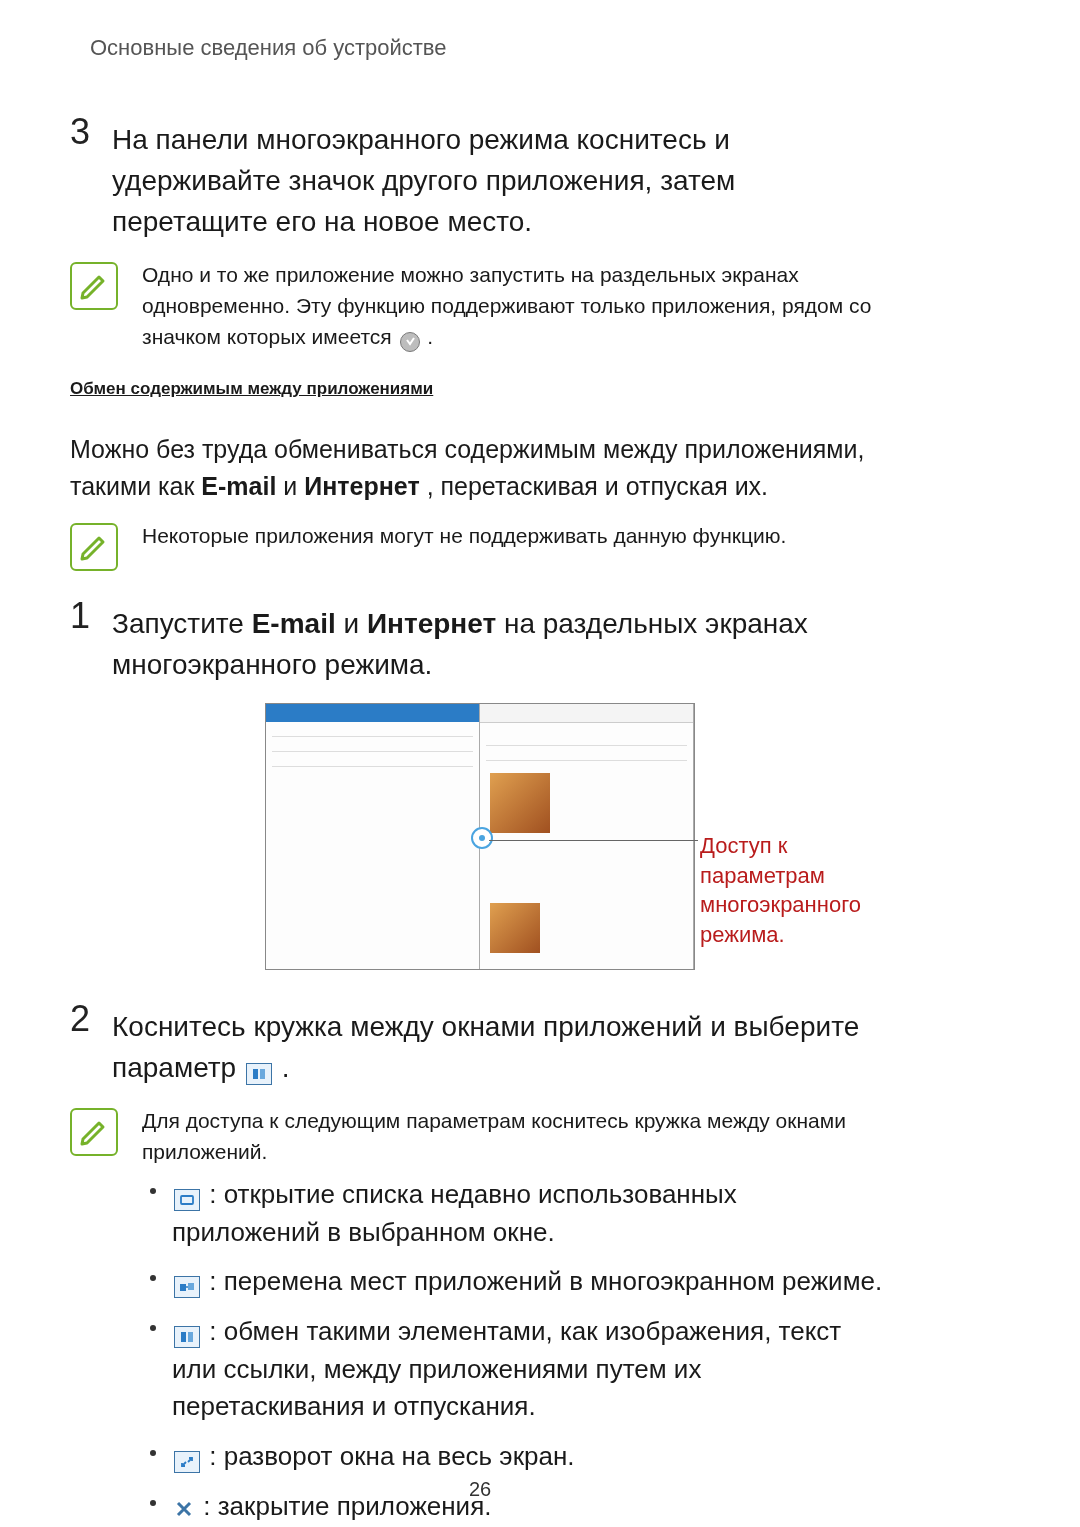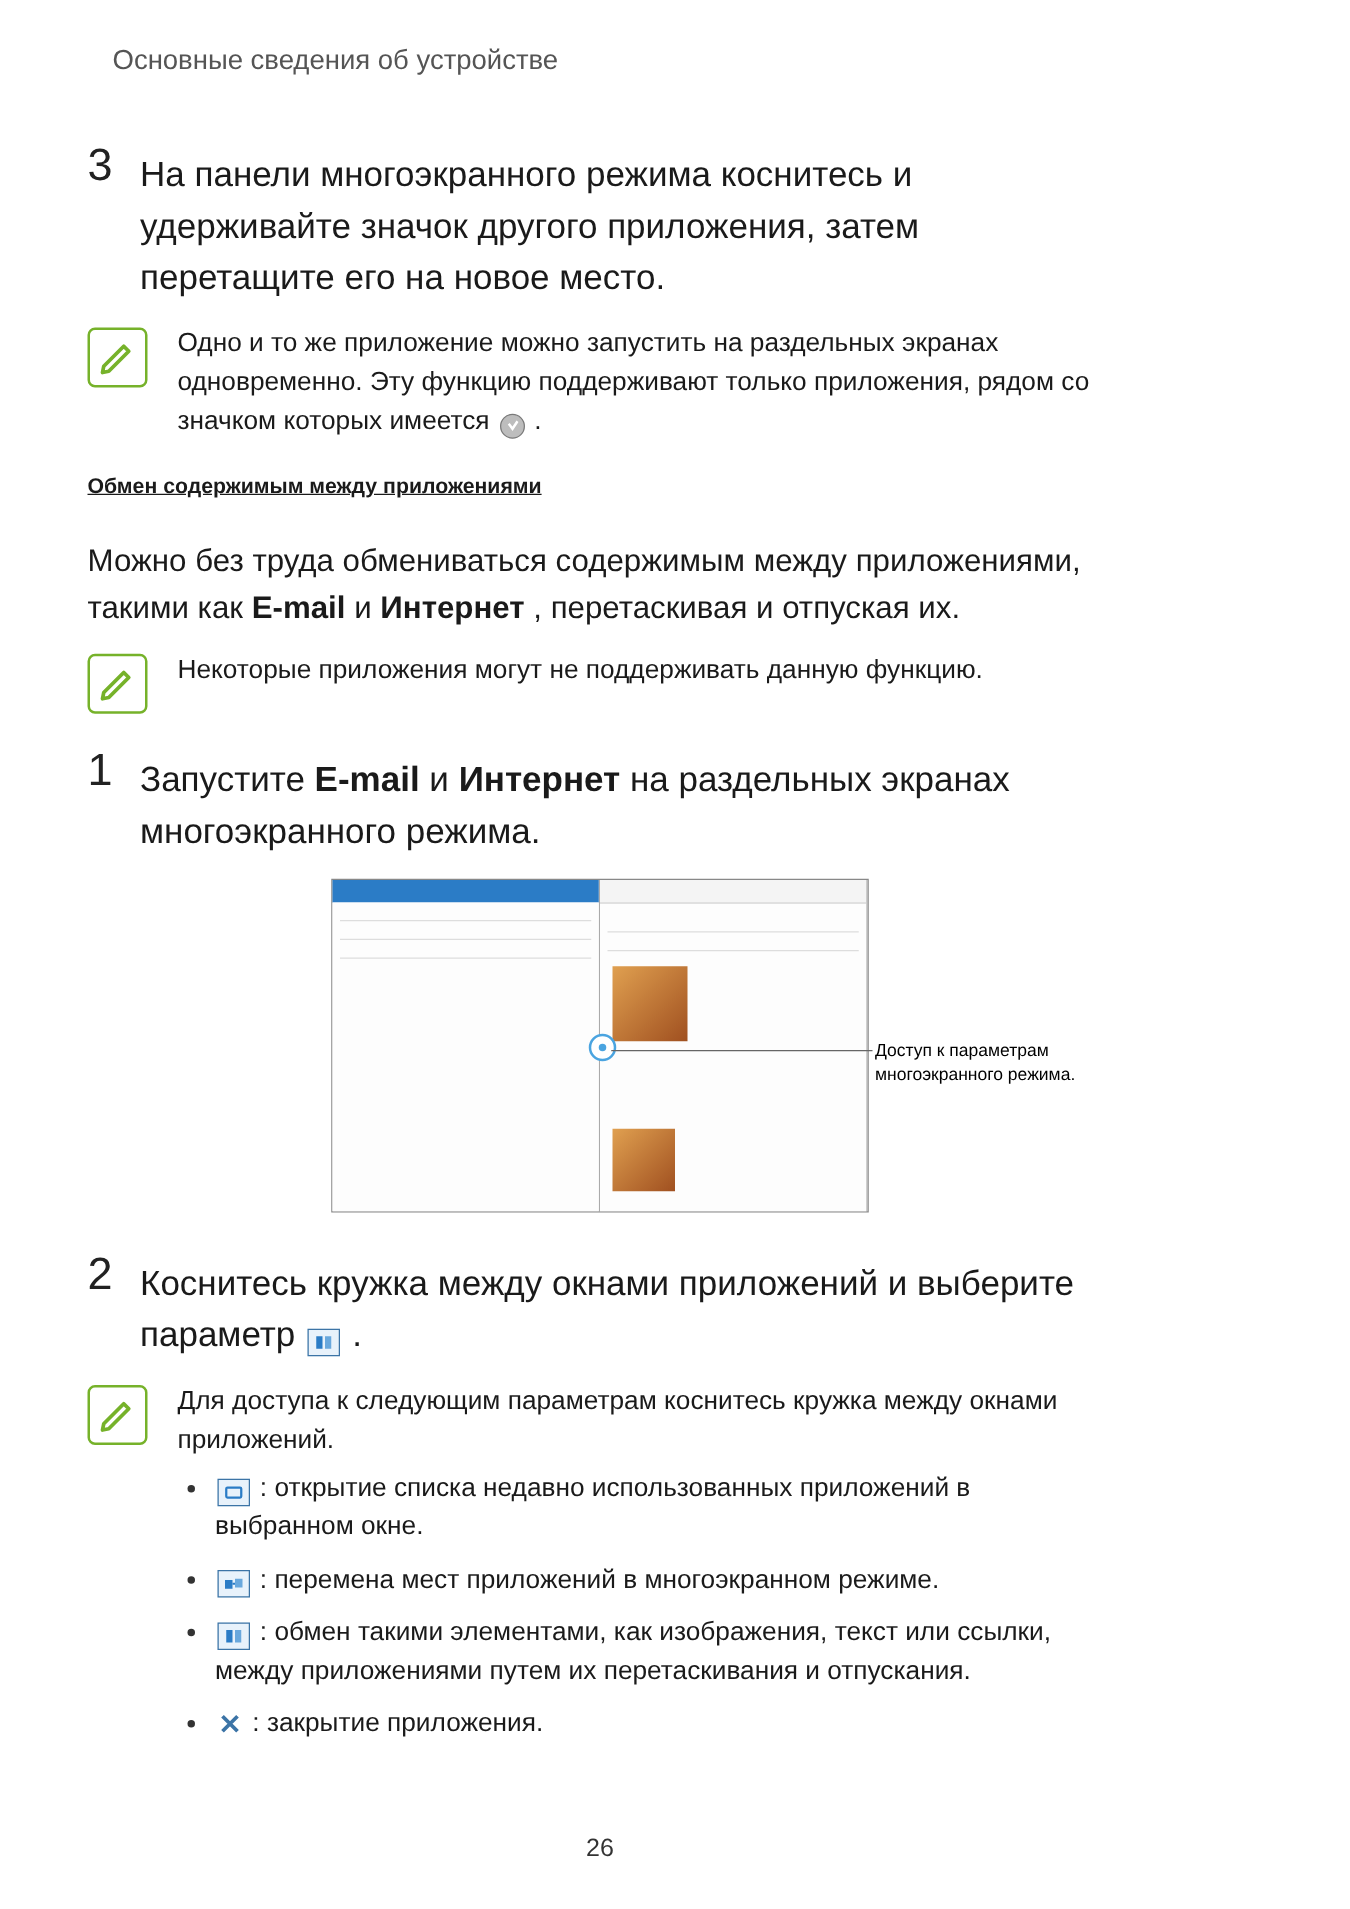--- a/index.html
+++ b/index.html
@@ -133,42 +133,42 @@
     display:flex; align-items:center; justify-content:center;
   }
   .fig-handle::after{
     content:"";
     width:6px;height:6px;border-radius:50%;background:#4aa4e0;
   }
   .fig-callout {
     position: absolute;
     left: calc(50% + 220px);
     top: 128px;
-    font-size: 14px;
+    font-size: 22px;
     line-height: 1.35;
-    color: #000000;
+    color: #b91c1c;
     max-width: 210px;
   }
   .fig-callout-line {
     position: absolute;
     left: calc(50% + 9px);
     top: 137px;
     width: 209px;
     height: 1px;
     background: #666;
   }
   .icon-list {
     margin: 8px 0 0 0;
     padding: 0;
   }
   .icon-list .row {
     display: flex;
     align-items: flex-start;
     margin: 4px 0 12px 0;
-    font-size: 21px;
+    font-size: 26px;
     line-height: 1.45;
   }
   .row .dot {
     width: 6px;
     height: 6px;
     border-radius: 50%;
     background: #333;
     margin: 12px 16px 0 8px;
     flex: 0 0 6px;
   }
@@ -355,20 +355,32 @@
             <span class="sm-icon">
               <svg width="14" height="12" viewBox="0 0 14 12">
                   <rect x="1" y="1" width="5" height="10" fill="#2b7cc6"></rect>
                   <rect x="8" y="1" width="5" height="10" fill="#69a8dd"></rect>
                 </svg>
             </span>
             <span>: обмен такими элементами, как изображения, текст или ссылки, между приложениями путем их перетаскивания и отпускания.</span>
           </div>
         </div>
 
+        <div class="row">
+          <div class="dot"></div>
+          <div class="content">
+            <span class="sm-icon">
+              <svg width="14" height="12" viewBox="0 0 14 12">
+                  <path d="M2 10 L6 6 M12 2 L8 6" stroke="#2b7cc6" stroke-width="1.8"></path>
+                  <path d="M2 7 L2 10 L5 10 M12 5 L12 2 L9 2" fill="none" stroke="#2b7cc6" stroke-width="1.8"></path>
+                </svg>
+            </span>
+            <span>: разворот окна на весь экран.</span>
+          </div>
+        </div>
 
         <div class="row">
           <div class="dot"></div>
           <div class="content">
             <span class="sm-icon close">
               <svg width="18" height="18" viewBox="0 0 18 18">
                   <path d="M3 3 L15 15 M15 3 L3 15" stroke="#3c74a6" stroke-width="3"></path>
                 </svg>
             </span>
             <span>: закрытие приложения.</span>

